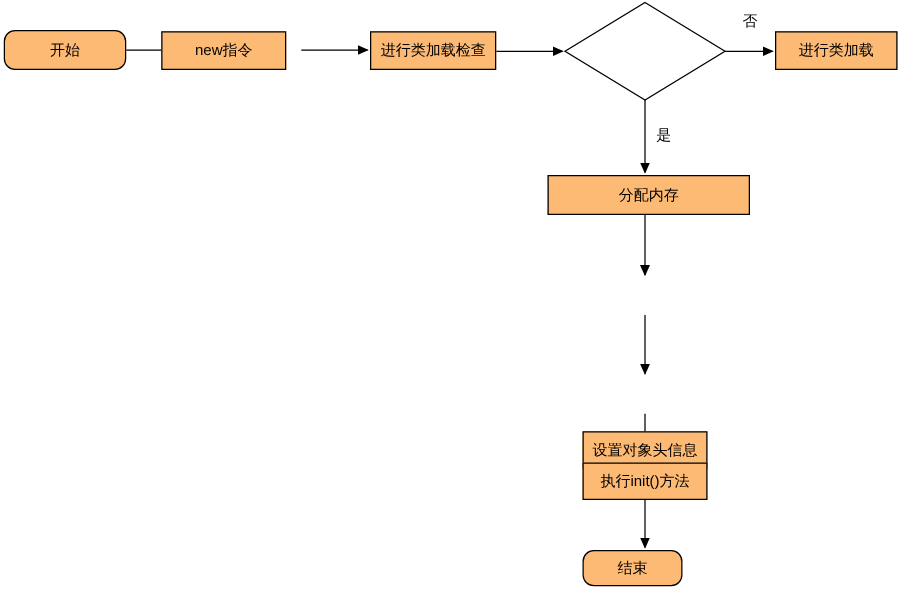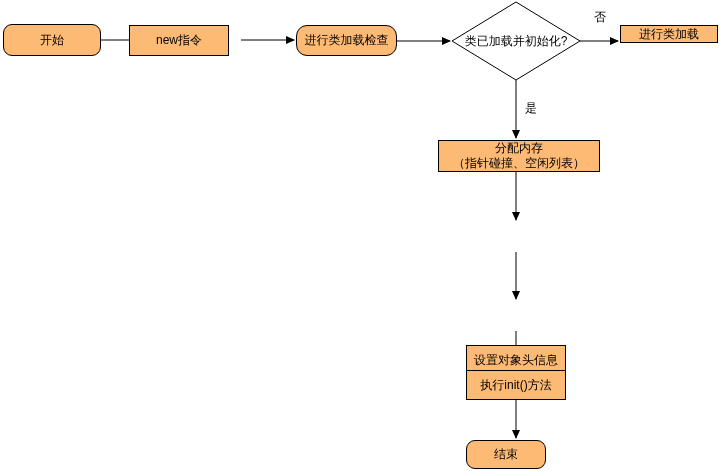--- a/index.html
+++ b/index.html
@@ -44,22 +44,22 @@
     position: absolute;
     background: #ffffff;
     padding: 0 1px;
   }
   .edge-label-no { left: 593px; top: 9px; }
   .edge-label-yes { left: 524px; top: 100px; }
 
   
   .n-start   { left: 3px;   top: 24px;  width: 98px;  height: 32px; }
   .n-new     { left: 129px; top: 25px;  width: 100px; height: 31px; }
-  .n-check   { left: 296px; top: 25px;  width: 101px; height: 31px; border-radius: 11px; }
-  .n-load    { left: 620px; top: 25px;  width: 98px;  height: 18px; }
+  .n-check   { left: 296px; top: 25px;  width: 101px; height: 31px; }
+  .n-load    { left: 620px; top: 25px;  width: 98px;  height: 31px; }
   .n-alloc   { left: 438px; top: 140px; width: 162px; height: 32px; }
   .n-zero    { left: 456px; top: 222px; width: 120px; height: 30px; }
   .n-header  { left: 466px; top: 301px; width: 100px; height: 30px; margin-top: 44px; }
   .n-init    { left: 466px; top: 370px; width: 100px; height: 30px; }
   .n-end     { left: 466px; top: 440px; width: 80px; height: 29px; }
 </style>
 </head>
 <body>
 
 <div class="canvas">
@@ -87,31 +87,27 @@
   </div>
 
   <div class="node n-new">
     <span>new指令</span>
   </div>
 
   <div class="node n-check">
     <span>进行类加载检查</span>
   </div>
 
-  <div class="decision-label">
-    <span>类已加载并初始化?</span>
-  </div>
 
   <div class="node n-load">
     <span>进行类加载</span>
   </div>
 
   <div class="node n-alloc">
     <span>分配内存</span>
-    <span>（指针碰撞、空闲列表）</span>
   </div>
 
 
   <div class="node n-header">
     <span>设置对象头信息</span>
   </div>
 
   <div class="node n-init">
     <span>执行init()方法</span>
   </div>

